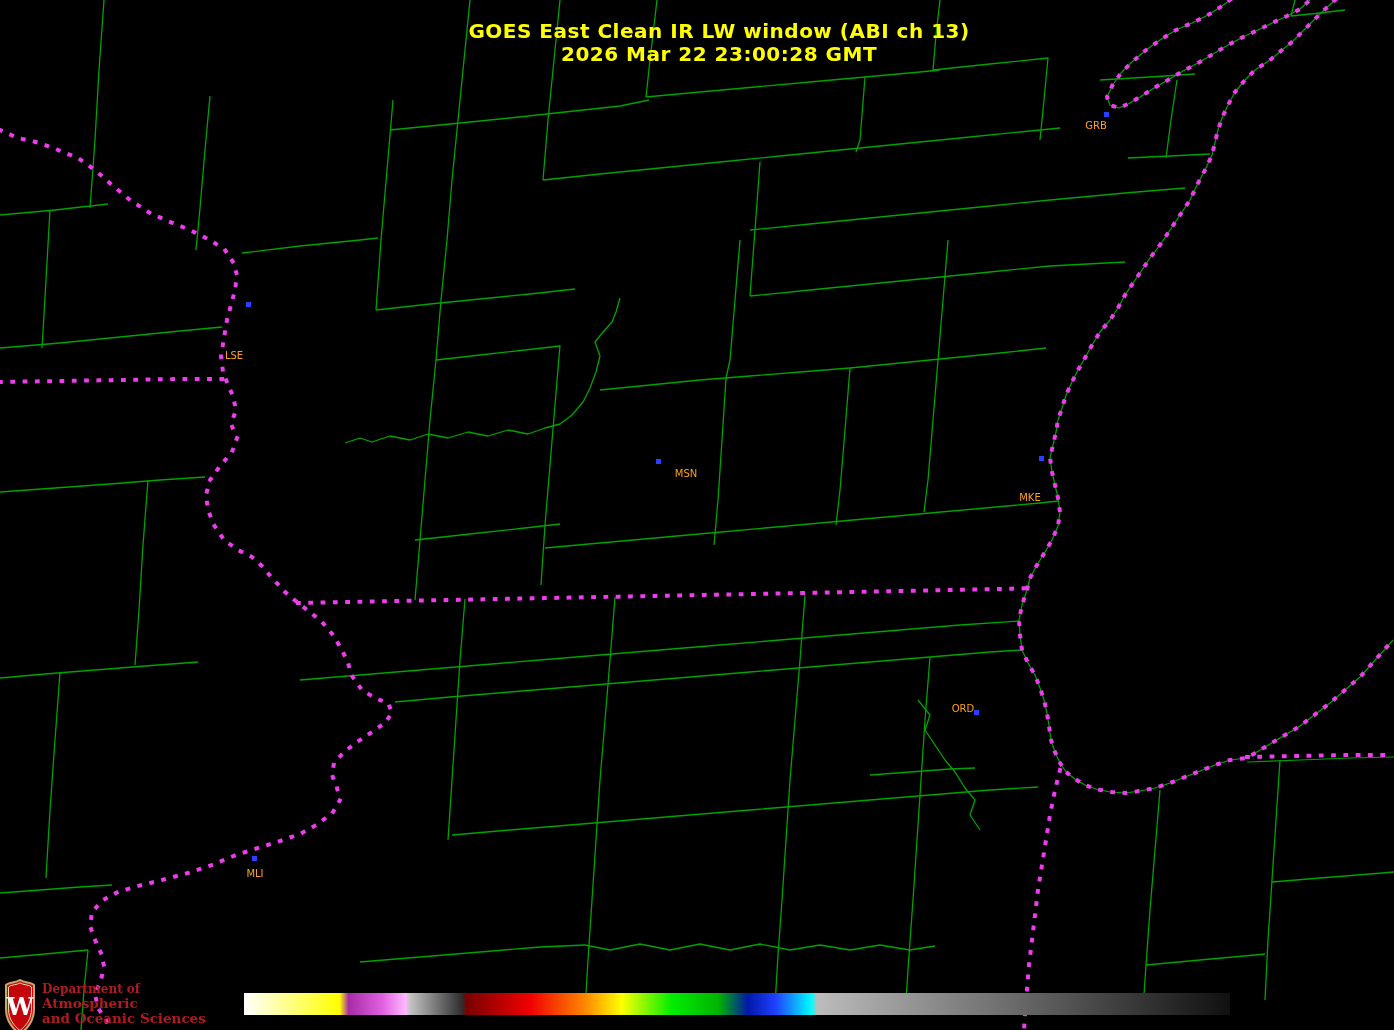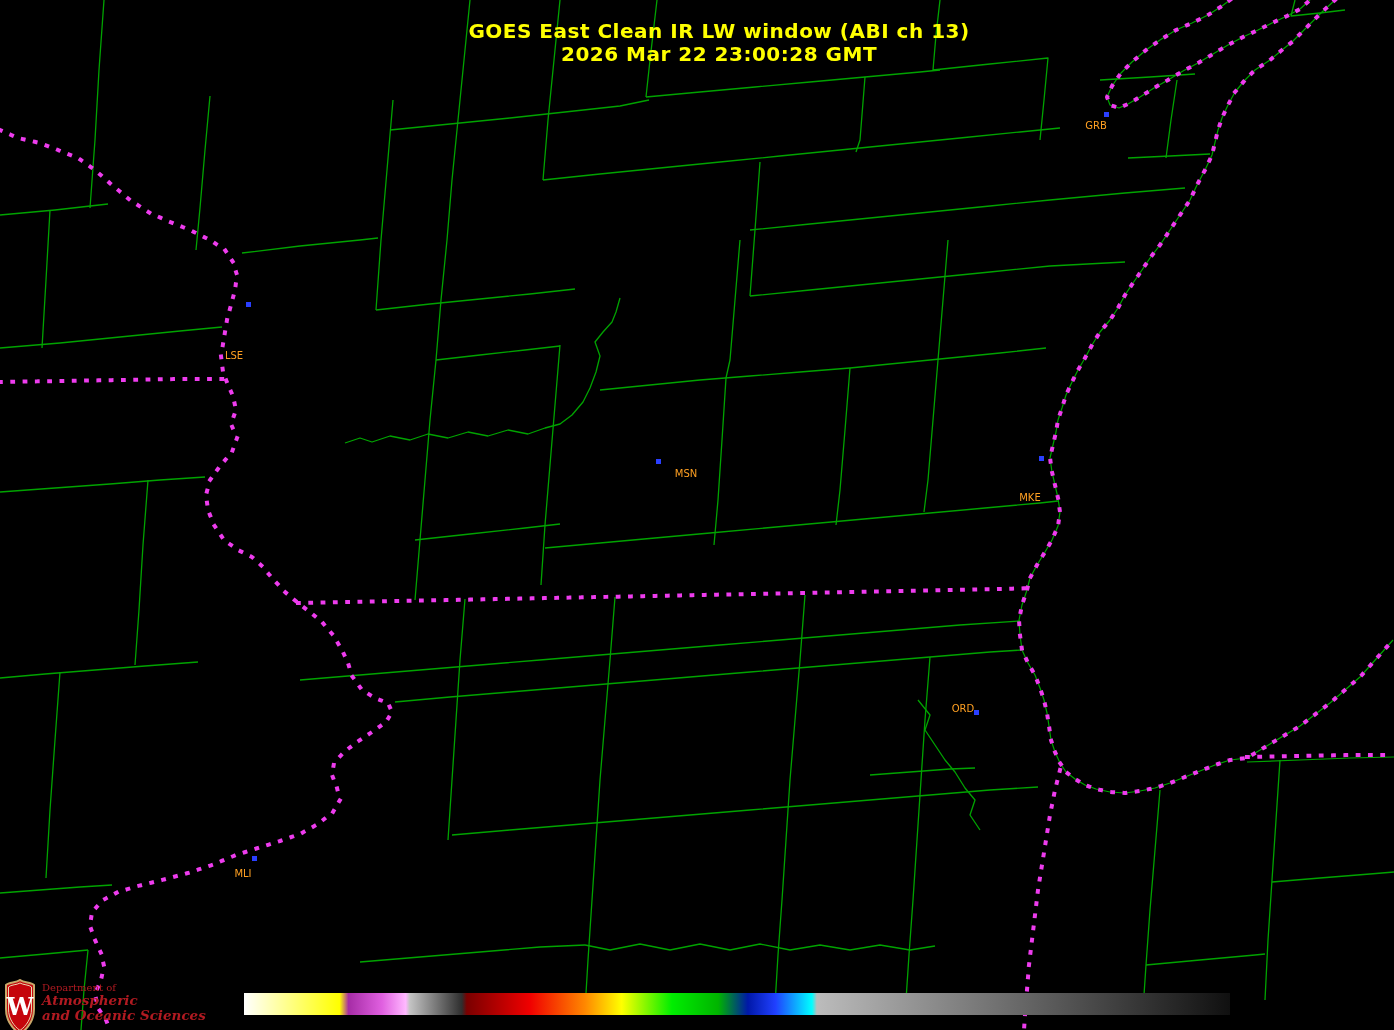--- a/index.html
+++ b/index.html
@@ -15,24 +15,24 @@
   .title-wrap{position:absolute;left:0;top:20px;width:100%;text-align:center;z-index:5;}
   .title-line{color:var(--title,#ffff00);font-weight:bold;font-size:20px;line-height:23px;
     letter-spacing:.5px;}
   .station-dot{position:absolute;width:5px;height:5px;background:var(--dot,#2a3fff);z-index:4;}
   .station-label{position:absolute;color:var(--stlabel,#ffa022);font-size:10px;font-weight:normal;
     transform:translate(-50%,-50%);z-index:4;white-space:nowrap;}
   #colorbar{position:absolute;z-index:6;}
   #logo{position:absolute;left:5px;top:979px;display:flex;align-items:flex-start;z-index:6;}
   #crest{width:30px;height:56px;margin-right:7px;}
   .logo-text{padding-top:3px;}
-  .logo-dept{color:var(--uwred,#b11a21);font-size:10px;font-weight:normal;
+  .logo-dept{color:var(--uwred,#b11a21);font-size:12px;font-weight:bold;
     font-family:"DejaVu Serif","Liberation Serif",serif;}
   .logo-big{color:var(--uwred,#b11a21);font-size:13.5px;line-height:15px;font-weight:bold;
-    font-family:"DejaVu Serif","Liberation Serif",serif;font-style:italic;}
+    font-family:"DejaVu Serif","Liberation Serif",serif;}
 </style>
 </head>
 <body>
 
 <div id="screen" style="--county: #00a300; --state: #ee3cee; --dot: #2a3fff; --stlabel: #ffa022; --title: #ffff00; --uwred: #b11a21; background: rgb(0, 0, 0); padding-left: 44px;">
 
   <svg id="mapsvg" width="1394" height="1030" viewBox="0 0 1394 1030">
 
     <g>
       <polyline class="county" points="0,215 55,210 108,204"></polyline>
@@ -122,21 +122,21 @@
       <div class="station-label" style="left: 1096px; top: 125px;">GRB</div>
       <div class="station-dot" style="left: 246px; top: 302px;"></div>
       <div class="station-label" style="left: 234px; top: 315px; margin-top: 40px;">LSE</div>
       <div class="station-dot" style="left: 656px; top: 459px;"></div>
       <div class="station-label" style="left: 646px; top: 473px; margin-left: 40px;">MSN</div>
       <div class="station-dot" style="left: 1039px; top: 456px;"></div>
       <div class="station-label" style="left: 1030px; top: 497px;">MKE</div>
       <div class="station-dot" style="left: 974px; top: 710px;"></div>
       <div class="station-label" style="left: 963px; top: 708px;">ORD</div>
       <div class="station-dot" style="left: 252px; top: 856px;"></div>
-      <div class="station-label" style="left: 243px; top: 873px;">MLI</div>
+      <div class="station-label" style="left: 255px; top: 873px;">MLI</div>
     </div>
 
   <div id="colorbar" style="left: 244px; top: 993px; width: 986px; height: 22px; background: linear-gradient(to right, rgb(255, 255, 255) 0%, rgb(255, 255, 0) 9.7%, rgb(166, 44, 166) 10.6%, rgb(224, 96, 224) 14%, rgb(255, 184, 255) 16.4%, rgb(196, 196, 196) 16.8%, rgb(46, 46, 46) 22.1%, rgb(122, 0, 0) 22.6%, rgb(240, 0, 0) 29%, rgb(255, 136, 0) 34.6%, rgb(255, 255, 0) 38.3%, rgb(0, 238, 0) 43.4%, rgb(0, 180, 0) 48.1%, rgb(0, 24, 168) 51.1%, rgb(32, 64, 255) 53.9%, rgb(0, 255, 255) 57.6%, rgb(188, 188, 188) 58.1%, rgb(16, 16, 16) 100%);"></div>
 
   <div id="logo">
     <svg id="crest" viewBox="0 0 30 56">
       <path d="M15,1 C19,4 26,3 29,6 L29,30 C29,42 22,50 15,55 C8,50 1,42 1,30 L1,6 C4,3 11,4 15,1 Z" fill="#c5050c" stroke="#c9a86a" stroke-width="2"></path>
       <path d="M15,4 C18,6 24,5.5 26.5,8 L26.5,30 C26.5,40 21,47 15,51.5 C9,47 3.5,40 3.5,30 L3.5,8 C6,5.5 12,6 15,4 Z" fill="none" stroke="#e8d9b0" stroke-width="1"></path>
       <text x="15" y="36" text-anchor="middle" fill="#ffffff" font-size="24" font-weight="bold" font-family="DejaVu Serif, Liberation Serif, serif">W</text>
     </svg>

